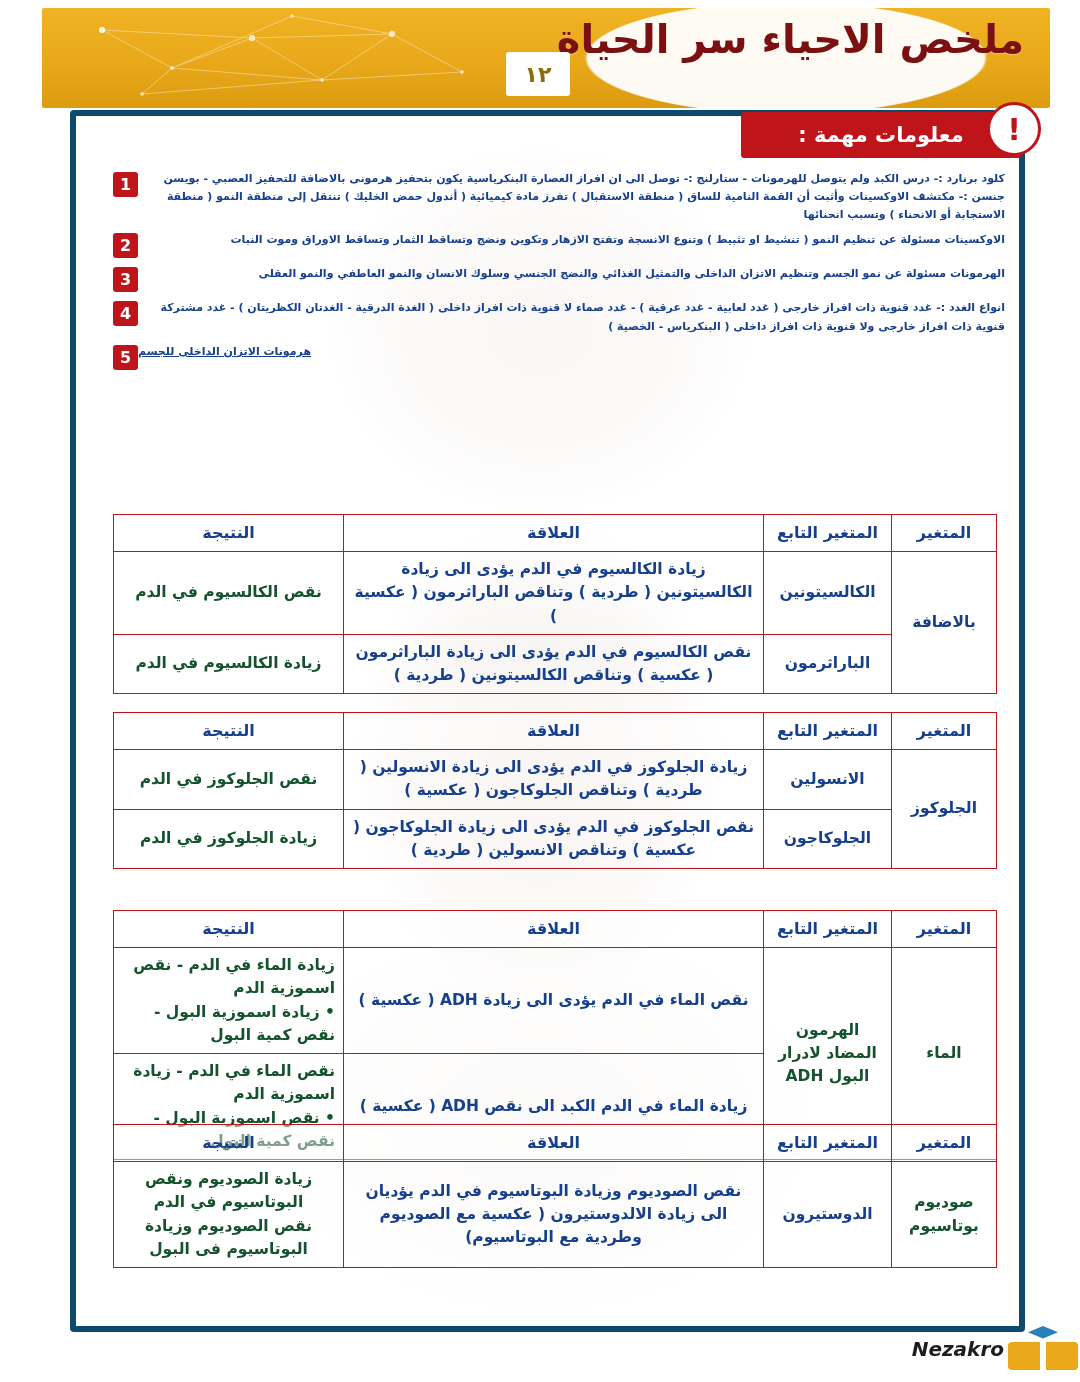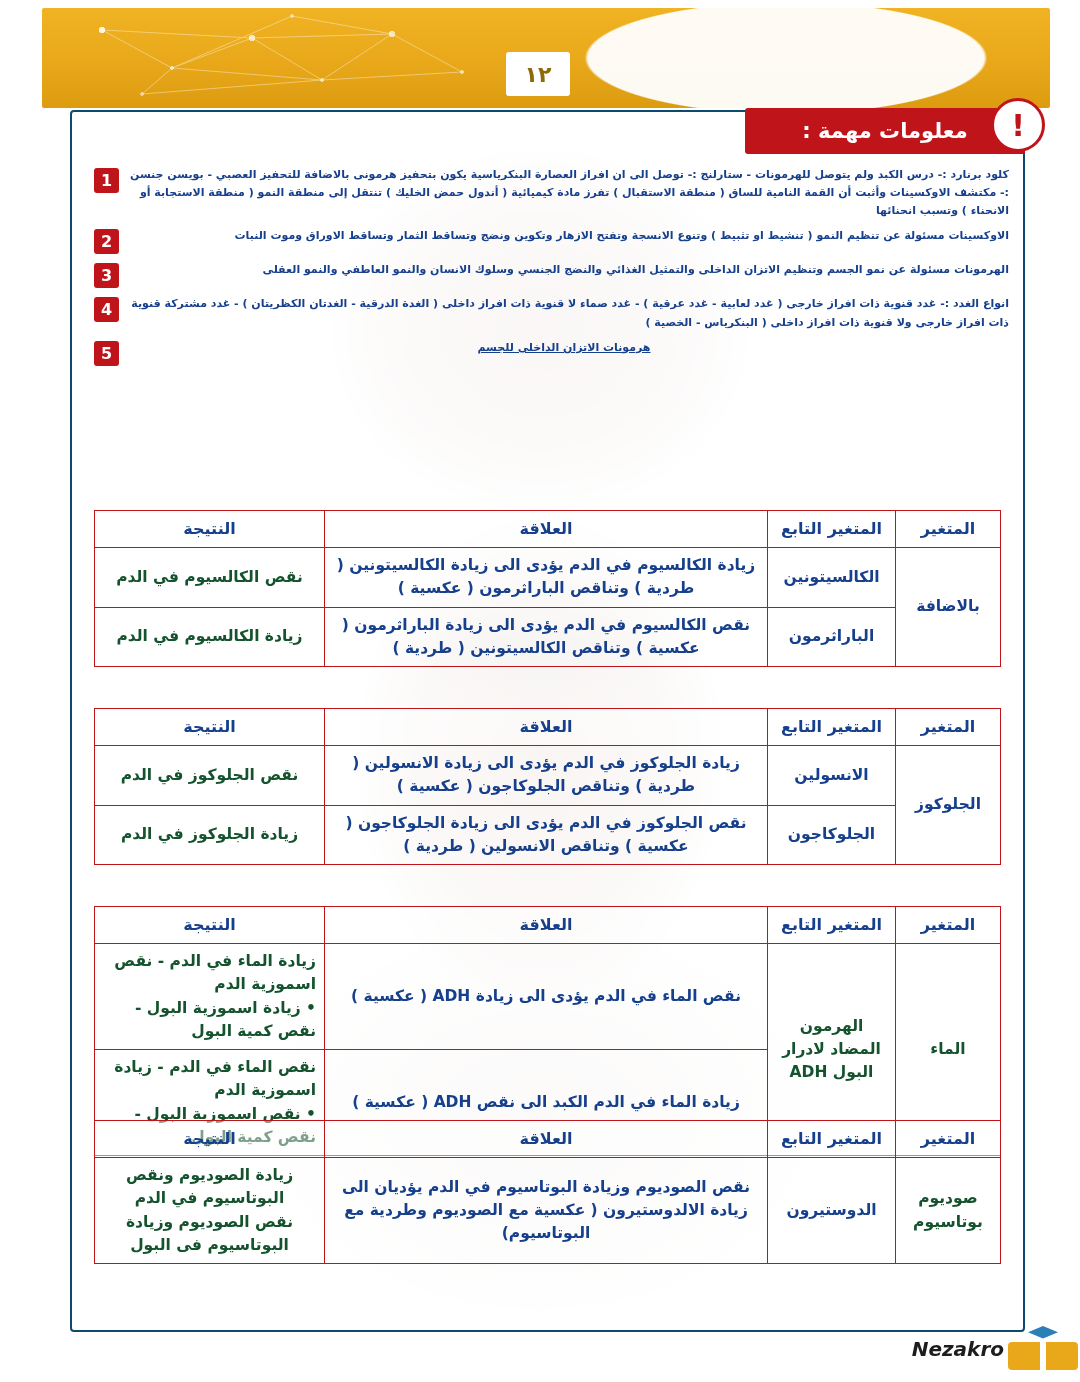--- a/index.html
+++ b/index.html
@@ -64,21 +64,21 @@
     position:absolute; right:480px; top:44px;
     width:64px; height:44px; background:#ffffff; border-radius:3px;
     color:#8d6a0a; font-size:22px; font-weight:bold;
     display:flex; align-items:center; justify-content:center;
   }
 
   
   .card{
     position:absolute; left:70px; top:110px; width:955px; height:1222px;
     background:rgba(255,255,255,.55);
-    border:2px solid #0c4a6e; border-radius:4px; z-index:2;
+    border:6px solid #0c4a6e; border-radius:4px; z-index:2;padding-left:15px;
   }
   .card-inner{ position:relative; width:100%; height:100%; }
 
   
   .info-tab{
     position:absolute; right:-2px; top:-4px; width:280px; height:46px;
     background:#c0141b; border-radius:3px 3px 0 3px;
     display:flex; align-items:center; justify-content:center; gap:10px;
     color:#fff; font-weight:bold; font-size:21px;
   }
@@ -98,21 +98,21 @@
     flex:0 0 auto; width:25px; height:25px; margin-left:8px; margin-top:2px;
     background:#c0141b; color:#fff; border-radius:3px;
     font-size:16px; font-weight:bold;
     display:flex; align-items:center; justify-content:center;
   }
   .txt{
     flex:1 1 auto; text-align:right;
     font-size:11px; line-height:1.65; color:#163f8c; font-weight:bold;
     direction:rtl;
   }
-  .item-5 .txt{ text-align:center; text-decoration:underline; }
+  .item-5 .txt{ text-align:left; text-decoration:underline; }
 
   
   .tbl{
     position:absolute; left:22px; right:22px;
     border-collapse:collapse; width:calc(100% - 44px);
     direction:rtl; table-layout:fixed;
   }
   .tbl td, .tbl th{
     border:1px solid #c0141b;
     padding:6px 8px; vertical-align:middle; text-align:center;
@@ -154,20 +154,21 @@
   <svg class="net2" viewBox="0 0 520 100" preserveAspectRatio="none">
     <g stroke="#ffffff" stroke-width="1" fill="none" opacity="0.7">
       <path d="M60 22 L130 60 L210 30 L280 72 L350 26 L420 64"></path>
       <path d="M60 22 L210 30 L350 26"></path>
       <path d="M130 60 L280 72 L420 64"></path>
       <path d="M100 86 L130 60 L250 8 L350 26"></path>
       <path d="M100 86 L280 72"></path>
     </g>
   </svg>
   <div class="swoosh"></div>
+  <div class="header-title">ملخص الاحياء سر الحياة</div>
   <div class="page-number">١٢</div>
 </div>
 
 <div class="card">
  <div class="card-inner">
 
   <div class="info-tab">
     <span>معلومات مهمة :</span>
     <span class="info-badge">!</span>
   </div>

